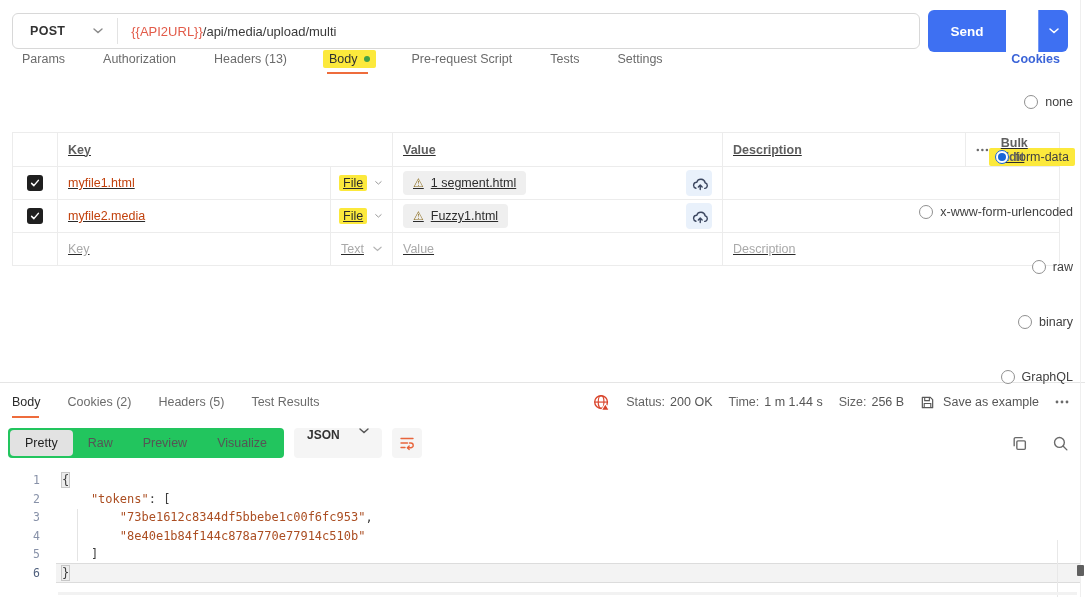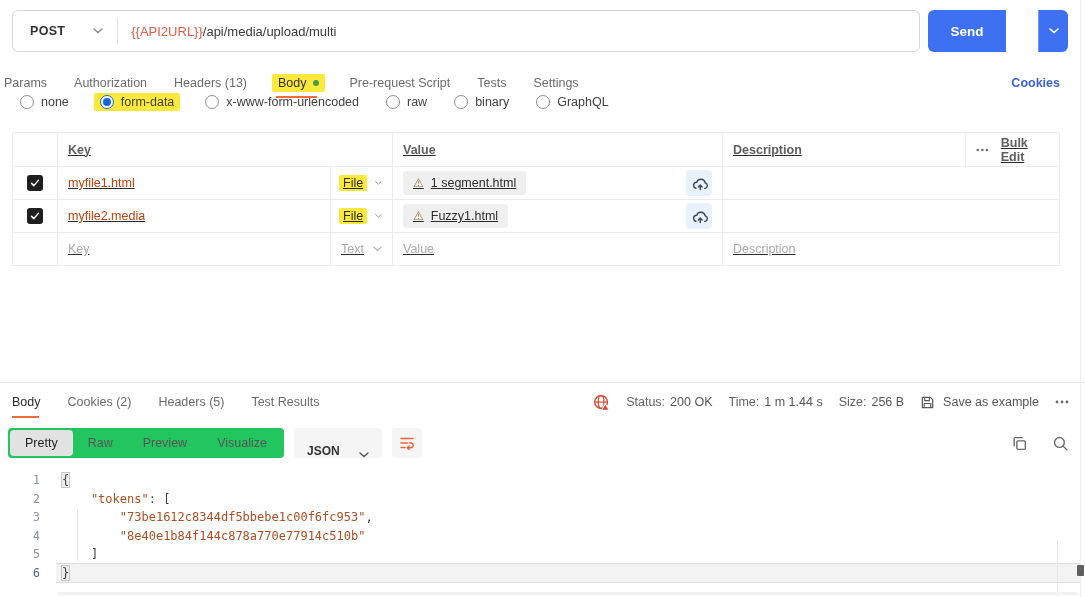--- a/index.html
+++ b/index.html
@@ -2,46 +2,46 @@
 <html><head>
 <meta charset="utf-8">
 <style>
   * { margin:0; padding:0; box-sizing:border-box; }
   html,body { width:1085px; height:597px; overflow:hidden; background:#fff;
     font-family:"Liberation Sans", sans-serif; color:#2b2b2b; font-size:12.5px; }
   .app { position:relative; width:1085px; height:597px; }
 
   
   .url-row { display:flex; align-items:center; padding:10px 17px 0 12px; gap:8px; }
-  .url-bar { flex:1; display:flex; align-items:center; height:42px;
+  .url-bar { flex:1; display:flex; align-items:center; height:36px;
     border:1px solid #d8d8d8; border-radius:6px; background:#fff;justify-content:center; }
   .method { display:flex; align-items:center; gap:28px; padding:0 14px 0 17px;
     font-weight:700; font-size:12.5px; color:#333; cursor:pointer; letter-spacing:.3px; }
   .vdiv { width:1px; height:26px; background:#e3e3e3; }
   .url-input { padding-left:13px; font-size:13px; color:#3a3a3a; flex:1; }
   .url-var { color:#e25b49; }
   .send-group { display:flex; height:42px; border-radius:6px; overflow:hidden;gap:32px; }
   .send-main { background:#3e70f2; color:#fff; font-weight:700; font-size:13.5px;
     width:78px; border:none; cursor:pointer; font-family:inherit; }
   .send-caret { background:#3e70f2; width:30px; border:none; cursor:pointer;
     border-left:1px solid rgba(255,255,255,.28); display:flex; align-items:center; justify-content:center; }
 
   
-  .req-tabs { display:flex; align-items:flex-end; padding:0 25px 0 4px; height:38px; gap:27px; color:#6b6b6b; }
+  .req-tabs { display:flex; align-items:flex-start; padding:0 25px 0 22px; height:38px; gap:38px; color:#6b6b6b; }
   .rq-tab { cursor:pointer; white-space:nowrap; }
   .rq-tab.active-tab { position:relative; color:#303030; }
   .rq-tab.active-tab::after { content:""; position:absolute; left:2px; right:6px; bottom:-8px;
     height:2px; background:#ee6c3c; }
   .hl { background:#fce93c; border-radius:2px; padding:2px 6px; margin:-2px -2px; }
   .body-hl { display:inline-flex; align-items:center; gap:6px; }
   .green-dot { width:6px; height:6px; border-radius:50%; background:#43a047; display:inline-block; }
   .cookies-link { margin-left:auto; color:#3b64d8; font-weight:700; cursor:pointer; }
 
   
-  .modes-row { display:flex; align-items:flex-start; gap:27px; padding:5px 12px 0 20px; height:30px; color:#414141; }
+  .modes-row { display:flex; align-items:flex-end; gap:41px; padding:5px 12px 0 20px; height:30px; color:#414141;flex-direction:column; }
   .mode { display:inline-flex; align-items:center; gap:7px; cursor:pointer; }
   .radio { width:14px; height:14px; border:1.5px solid #909090; border-radius:50%; flex:none; background:#fff; }
   .mode.sel .radio { border-color:#1765d8; position:relative; }
   .mode.sel .radio::after { content:""; position:absolute; inset:2px; border-radius:50%; background:#1765d8; }
   .mode.sel { font-weight:400; }
 
   
   .ftable { margin:12px 12px 0 12px; width:1048px; border:1px solid #ececec; }
   .frow { display:grid; grid-template-columns:45px 273px 62px 330px 243px 94px; align-items:stretch;text-decoration:underline; }
   .frow + .frow { border-top:1px solid #ececec; }
@@ -78,21 +78,21 @@
   .meta-pair { display:flex; gap:5px; white-space:nowrap; }
   .meta-val { color:#565656; }
   .save-ex { display:flex; align-items:flex-start; gap:8px; cursor:pointer; color:#565656; }
 
   
   .rtools { display:flex; align-items:center; margin:7px 16px 0 8px; gap:6px; height:30px; }
   .seg { display:flex; align-items:center; background:#22c55e; border-radius:4px; height:30px; padding:2px; }
   .seg-item { padding:0 15px; height:26px; display:flex; align-items:center; color:#555; cursor:pointer;
     border-radius:4px; }
   .seg-item.on { background:#e2e2e2; color:#1f1f1f; }
-  .lang-dd { display:flex; align-items:flex-end; gap:19px; background:#f5f5f5; border-radius:4px;
+  .lang-dd { display:flex; align-items:flex-start; gap:19px; background:#f5f5f5; border-radius:4px;
     height:30px; padding:0 13px; margin-left:4px; font-weight:700; font-size:12px; color:#333; cursor:pointer; }
   .wrap-btn { width:30px; height:30px; background:#f5f5f5; border:none; border-radius:4px;
     display:flex; align-items:center; justify-content:center; cursor:pointer; margin-left:4px; }
   .right-icons { margin-left:auto; display:flex; align-items:center; gap:24px; }
   .icon-btn { background:none; border:none; cursor:pointer; display:flex; padding:0; }
 
   
   .code-area { position:relative; margin-top:9px; padding-top:4px;
     font-family:"DejaVu Sans Mono", monospace; font-size:12px; }
   .line { display:flex; height:18.5px; align-items:center; position:relative; }

